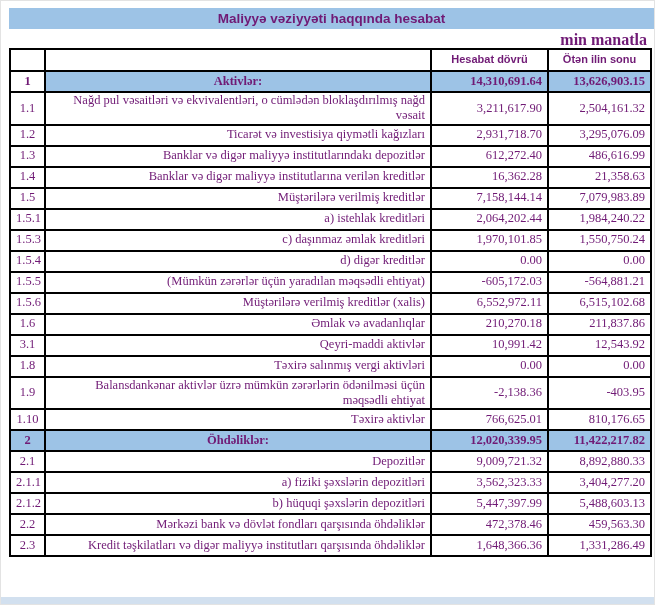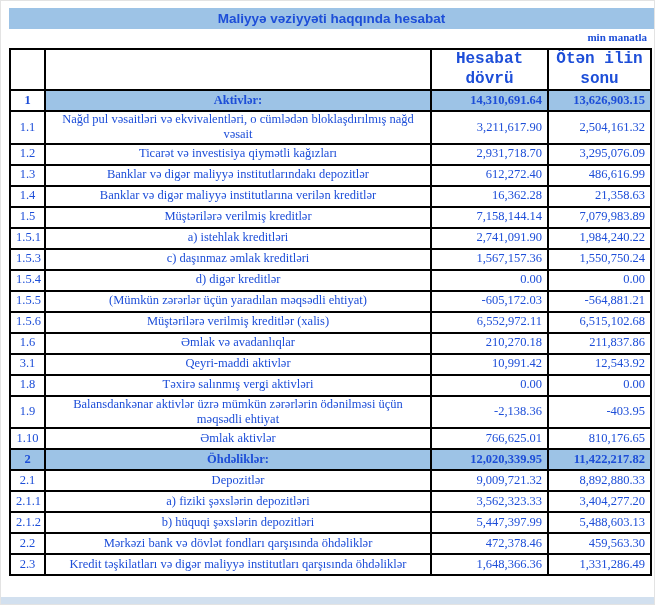--- a/index.html
+++ b/index.html
@@ -4,58 +4,58 @@
 <style>
   html,body { margin:0; padding:0; background:#fff; }
   .page {
     position: relative;
     width: 655px; height: 605px;
     background:#fff;
     overflow: hidden;
     box-sizing: border-box;
     border: 1px solid #e3e3e3;
     font-family: "Liberation Serif", serif;
-    color:#1d4ed8;
+    color:#701a75;
   }
   .title-band {
     position:absolute; left:8px; right:0; top:7px; height:21px;
     background: var(--accent);
     display:flex; align-items:center; justify-content:center;
     font-family:"Liberation Sans", sans-serif;
     font-weight:bold; font-size:13.5px;
   }
   .unit-note {
     position:absolute; top:30px; right:7px;
-    font-weight:bold; font-size:11px;
+    font-weight:bold; font-size:16px;
     font-family:"Liberation Serif", serif;
   }
   table.fin {
     position:absolute; left:8px; top:47px;
     border-collapse:collapse; table-layout:fixed;
     width:641px;
     font-size:12.5px;
   }
   table.fin col.c-no    { width:35px; }
   table.fin col.c-label { width:386px; }
   table.fin col.c-val1  { width:117px; }
   table.fin col.c-val2  { width:103px; }
   table.fin th, table.fin td {
     border:2px solid #000;
     padding:0 5px;
     line-height:1.22;
     overflow:hidden;
     background:#fff;
   }
   table.fin th {
-    height:20px; font-size:16px; font-weight:bold; text-align:center;
-    font-family:Liberation Mono, monospace;
+    height:20px; font-size:11px; font-weight:bold; text-align:center;
+    font-family:Liberation Sans, sans-serif;
   }
   table.fin td { height:19px; }
   td.cell-no    { text-align:center; padding:0 2px; }
-  td.cell-label { text-align:center; }
+  td.cell-label { text-align:right; }
   td.cell-val   { text-align:right; }
   tr.section td.cell-label,
   tr.section td.cell-val { background: var(--accent); font-weight:bold;margin-top:20px; }
   tr.section td.cell-label { text-align:center; }
   tr.section td.cell-val { border-left:2px solid #737373; }
   tr.section td.cell-no { font-weight:bold; }
   tr.section.num-blue td.cell-no { background: var(--accent); }
   .bottom-strip {
     position:absolute; left:0; right:0; bottom:0; height:7px;
     background: var(--strip);
@@ -118,27 +118,27 @@
         </tr>
         <tr>
           <td class="cell-no">1.5</td>
           <td class="cell-label">Müştərilərə verilmiş kreditlər</td>
           <td class="cell-val">7,158,144.14</td>
           <td class="cell-val">7,079,983.89</td>
         </tr>
         <tr>
           <td class="cell-no">1.5.1</td>
           <td class="cell-label">a) istehlak kreditləri</td>
-          <td class="cell-val">2,741,091.90</td>
+          <td class="cell-val">2,064,202.44</td>
           <td class="cell-val">1,984,240.22</td>
         </tr>
         <tr>
           <td class="cell-no">1.5.3</td>
           <td class="cell-label">c) daşınmaz əmlak kreditləri</td>
-          <td class="cell-val">1,567,157.36</td>
+          <td class="cell-val">1,970,101.85</td>
           <td class="cell-val">1,550,750.24</td>
         </tr>
         <tr>
           <td class="cell-no">1.5.4</td>
           <td class="cell-label">d) digər kreditlər</td>
           <td class="cell-val">0.00</td>
           <td class="cell-val">0.00</td>
         </tr>
         <tr>
           <td class="cell-no">1.5.5</td>
@@ -171,21 +171,21 @@
           <td class="cell-val">0.00</td>
         </tr>
         <tr>
           <td class="cell-no">1.9</td>
           <td class="cell-label">Balansdankənar aktivlər üzrə mümkün zərərlərin ödənilməsi üçün məqsədli ehtiyat</td>
           <td class="cell-val">-2,138.36</td>
           <td class="cell-val">-403.95</td>
         </tr>
         <tr>
           <td class="cell-no">1.10</td>
-          <td class="cell-label">Əmlak aktivlər</td>
+          <td class="cell-label">Təxirə aktivlər</td>
           <td class="cell-val">766,625.01</td>
           <td class="cell-val">810,176.65</td>
         </tr>
         <tr class="section num-blue">
           <td class="cell-no">2</td>
           <td class="cell-label">Öhdəliklər:</td>
           <td class="cell-val">12,020,339.95</td>
           <td class="cell-val">11,422,217.82</td>
         </tr>
         <tr>

